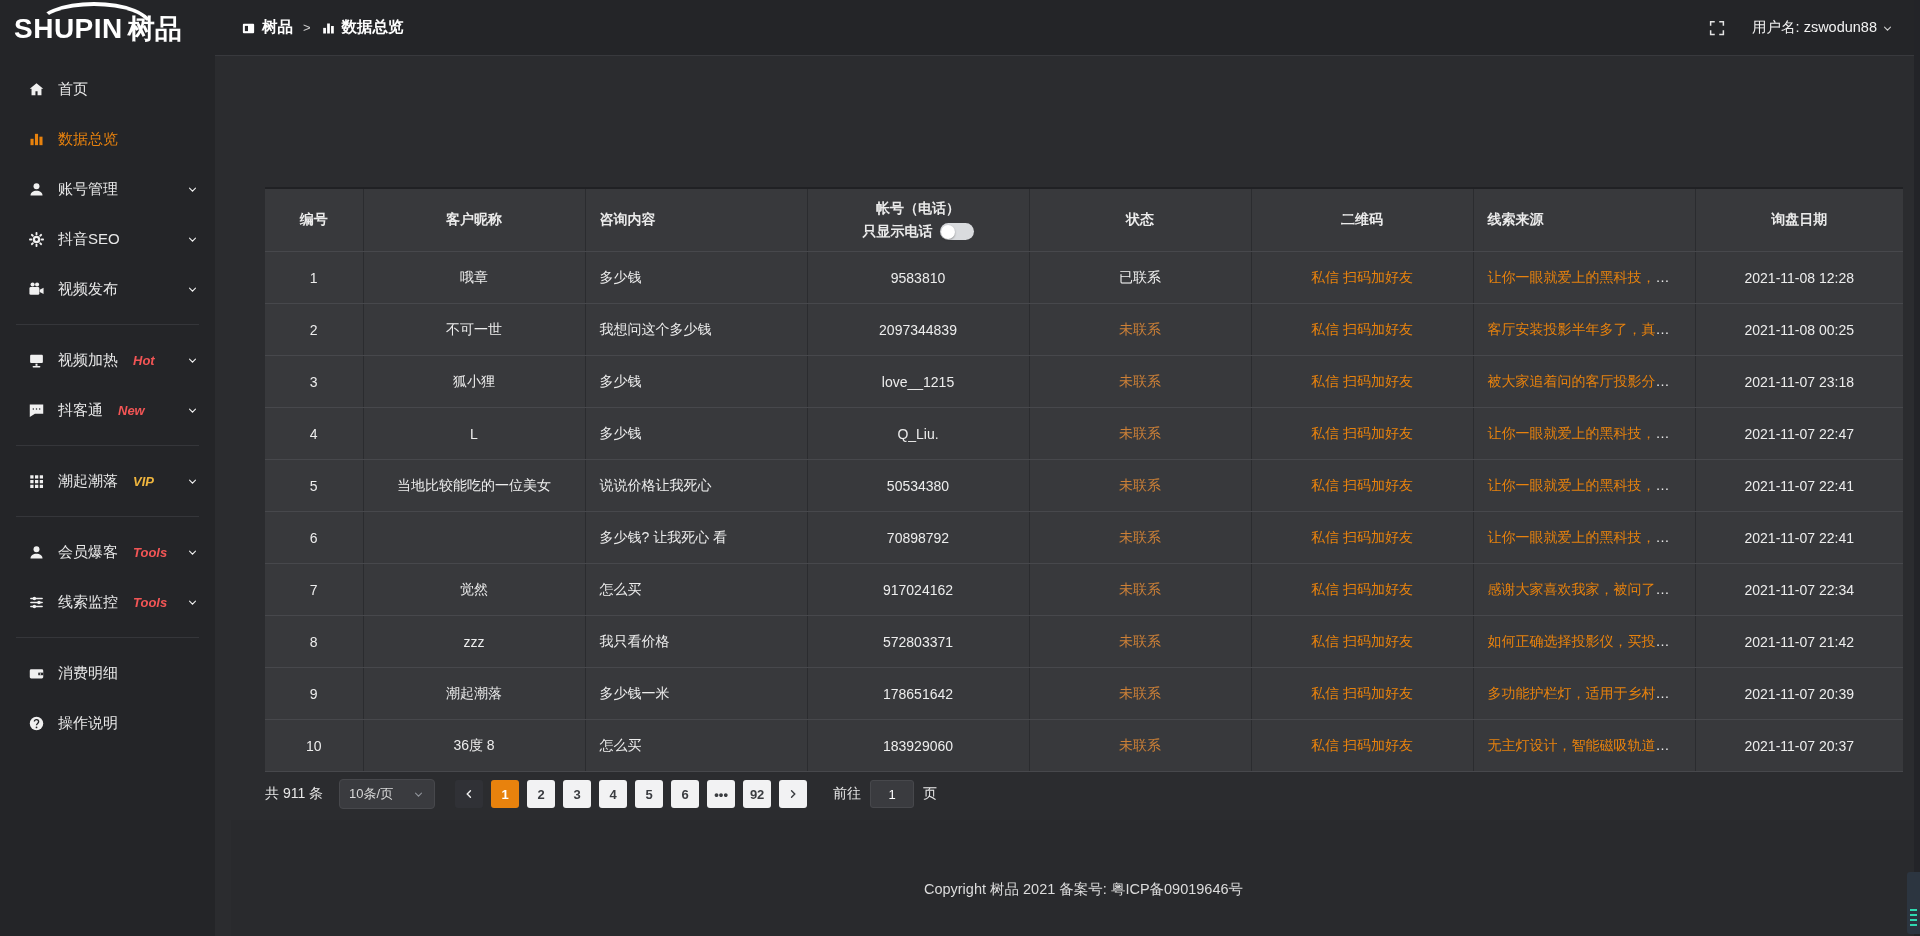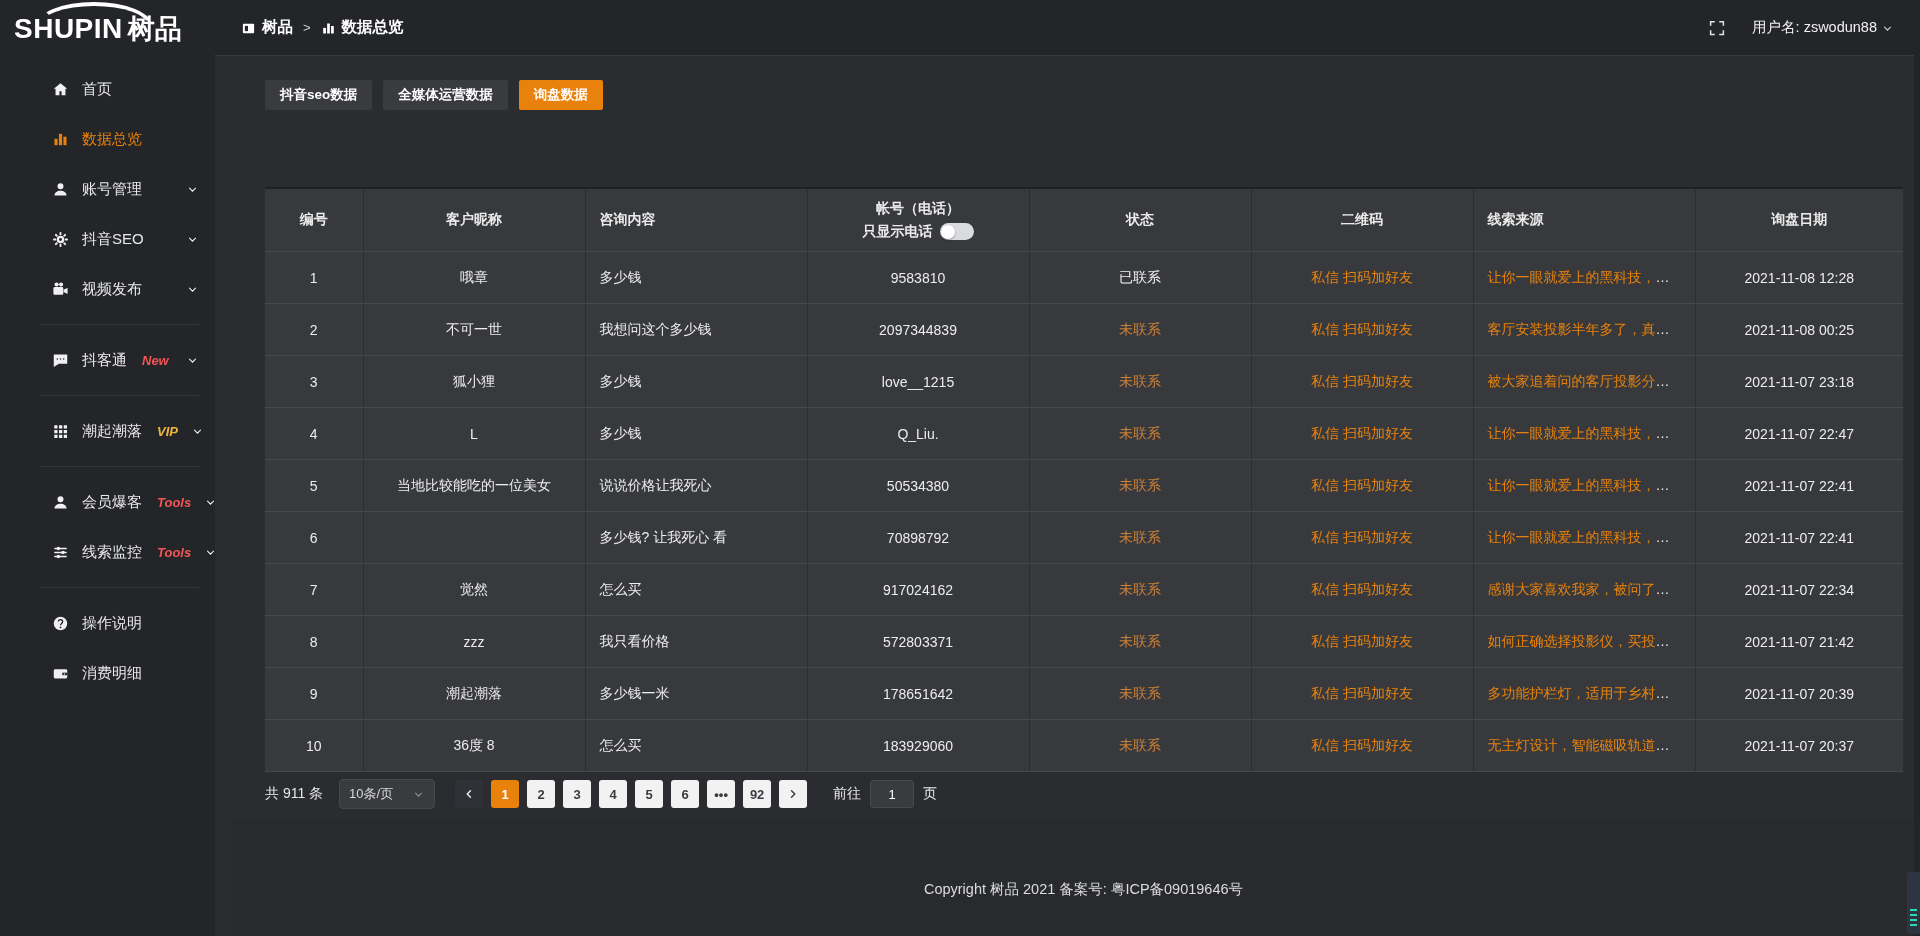--- a/index.html
+++ b/index.html
@@ -9,21 +9,21 @@
     font-family:"Liberation Sans","DejaVu Sans",sans-serif;
   }
   .icn{display:inline-block;vertical-align:middle;flex:none;}
   
   .sidebar{position:absolute;left:0;top:0;width:215px;height:936px;background:#242528;z-index:2;}
   .logo{height:58px;display:flex;align-items:center;padding-left:14px;position:relative;cursor:pointer;}
   .logo-arc{position:absolute;left:36px;top:2px;width:108px;height:16px;
     border:4px solid transparent;border-top:4px solid #fff;border-radius:50%/100% 100% 0 0;}
   .logo-en{font-size:28px;font-weight:800;letter-spacing:0.5px;color:#fff;}
   .logo-cn{font-size:27px;font-weight:800;color:#fff;margin-left:5px;}
-  .menu{padding-top:6px;padding-left:24px;}
+  .menu{padding-top:6px;}
   .menu-item{height:50px;display:flex;align-items:center;padding:0 16px 0 28px;gap:13px;
     color:#e8e8e8;font-size:15px;cursor:pointer;}
   .menu-item .icn{color:#f0f0f0;}
   .menu-item.active{color:#e8820d;}
   .menu-item.active .icn{color:#e8820d;}
   .mi-label{white-space:nowrap;}
   .mi-badge{font-size:13px;font-weight:700;font-style:italic;margin-left:2px;}
   .mi-chev{margin-left:auto;color:#9a9da2;}
   .menu-divider{height:1px;background:#35363a;margin:10px 16px;}
   
@@ -159,20 +159,32 @@
           <path d="M16.5 12.5 22 9.5v9l-5.5-3z"></path>
         </svg>
         <span class="mi-label">视频发布</span>
         <svg class="icn mi-chev" viewBox="0 0 24 24" width="13" height="13" fill="currentColor">
           <path d="M6.5 9.5 12 15l5.5-5.5" fill="none" stroke="currentColor" stroke-width="2" stroke-linecap="round"></path>
         </svg>
       </div>
       <div class="menu-divider"></div>
       <div class="menu-item">
         <svg class="icn " viewBox="0 0 24 24" width="17" height="17" fill="currentColor">
+          <rect x="3" y="4" width="18" height="11.5" rx="1.5"></rect>
+          <rect x="10.6" y="16.5" width="2.8" height="3"></rect>
+          <rect x="6.5" y="19.8" width="11" height="2" rx="1"></rect>
+        </svg>
+        <span class="mi-label">视频加热</span>
+        <i class="mi-badge" style="color:#f25555">Hot</i>
+        <svg class="icn mi-chev" viewBox="0 0 24 24" width="13" height="13" fill="currentColor">
+          <path d="M6.5 9.5 12 15l5.5-5.5" fill="none" stroke="currentColor" stroke-width="2" stroke-linecap="round"></path>
+        </svg>
+      </div>
+      <div class="menu-item">
+        <svg class="icn " viewBox="0 0 24 24" width="17" height="17" fill="currentColor">
           <path d="M2.5 3.5h19v13.2H9.8L2.5 21z"></path>
           <circle cx="7.5" cy="10" r="1.1" fill="#242528"></circle>
           <circle cx="12" cy="10" r="1.1" fill="#242528"></circle>
           <circle cx="16.5" cy="10" r="1.1" fill="#242528"></circle>
         </svg>
         <span class="mi-label">抖客通</span>
         <i class="mi-badge" style="color:#f25555">New</i>
         <svg class="icn mi-chev" viewBox="0 0 24 24" width="13" height="13" fill="currentColor">
           <path d="M6.5 9.5 12 15l5.5-5.5" fill="none" stroke="currentColor" stroke-width="2" stroke-linecap="round"></path>
         </svg>
@@ -219,33 +231,33 @@
         </svg>
         <span class="mi-label">线索监控</span>
         <i class="mi-badge" style="color:#f25555">Tools</i>
         <svg class="icn mi-chev" viewBox="0 0 24 24" width="13" height="13" fill="currentColor">
           <path d="M6.5 9.5 12 15l5.5-5.5" fill="none" stroke="currentColor" stroke-width="2" stroke-linecap="round"></path>
         </svg>
       </div>
       <div class="menu-divider"></div>
       <div class="menu-item">
         <svg class="icn " viewBox="0 0 24 24" width="17" height="17" fill="currentColor">
+          <rect x="2.5" y="6" width="19" height="13" rx="2"></rect>
+          <rect x="14.5" y="10.8" width="7" height="3.6" fill="#242528"></rect>
+          <circle cx="17.5" cy="12.6" r="1"></circle>
+        </svg>
+        <span class="mi-label">消费明细</span>
+      </div>
+      <div class="menu-item">
+        <svg class="icn " viewBox="0 0 24 24" width="17" height="17" fill="currentColor">
           <circle cx="12" cy="12" r="9.5"></circle>
           <path d="M12 14.6c0-2.4 3-2.6 3-5a3 3 0 0 0-6-.3" fill="none" stroke="#242528" stroke-width="1.9"></path>
           <circle cx="12" cy="17.5" r="1.25" fill="#242528"></circle>
         </svg>
         <span class="mi-label">操作说明</span>
-      </div>
-      <div class="menu-item">
-        <svg class="icn " viewBox="0 0 24 24" width="17" height="17" fill="currentColor">
-          <rect x="2.5" y="6" width="19" height="13" rx="2"></rect>
-          <rect x="14.5" y="10.8" width="7" height="3.6" fill="#242528"></rect>
-          <circle cx="17.5" cy="12.6" r="1"></circle>
-        </svg>
-        <span class="mi-label">消费明细</span>
       </div>
     </nav>
 </aside>
 
 <header class="topbar">
   <div class="breadcrumb">
     <span class="bc-item">
       <span class="ico-slot"><svg class="icn " viewBox="0 0 24 24" width="15" height="15" fill="currentColor">
             <rect x="3" y="4.5" width="18" height="15" rx="1.5"></rect>
             <rect x="6.2" y="7.8" width="5" height="8.4" fill="#242528"></rect>
@@ -271,25 +283,20 @@
     <span class="user">
       <span>用户名: zswodun88</span>
       <span class="ico-slot"><svg class="icn " viewBox="0 0 24 24" width="13" height="13" fill="currentColor">
             <path d="M6.5 9.5 12 15l5.5-5.5" fill="none" stroke="currentColor" stroke-width="2" stroke-linecap="round"></path>
           </svg></span>
     </span>
   </div>
 </header>
 
 <main class="content">
-  <div class="tabs" id="tabs">
-      <div class="tab">抖音seo数据</div>
-      <div class="tab">全媒体运营数据</div>
-      <div class="tab active">询盘数据</div>
-    </div>
 
 
   <table class="dtable">
     <colgroup>
       <col style="width:98px">
         <col style="width:222px">
         <col style="width:222px">
         <col style="width:222px">
       <col style="width:222px">
         <col style="width:222px">

